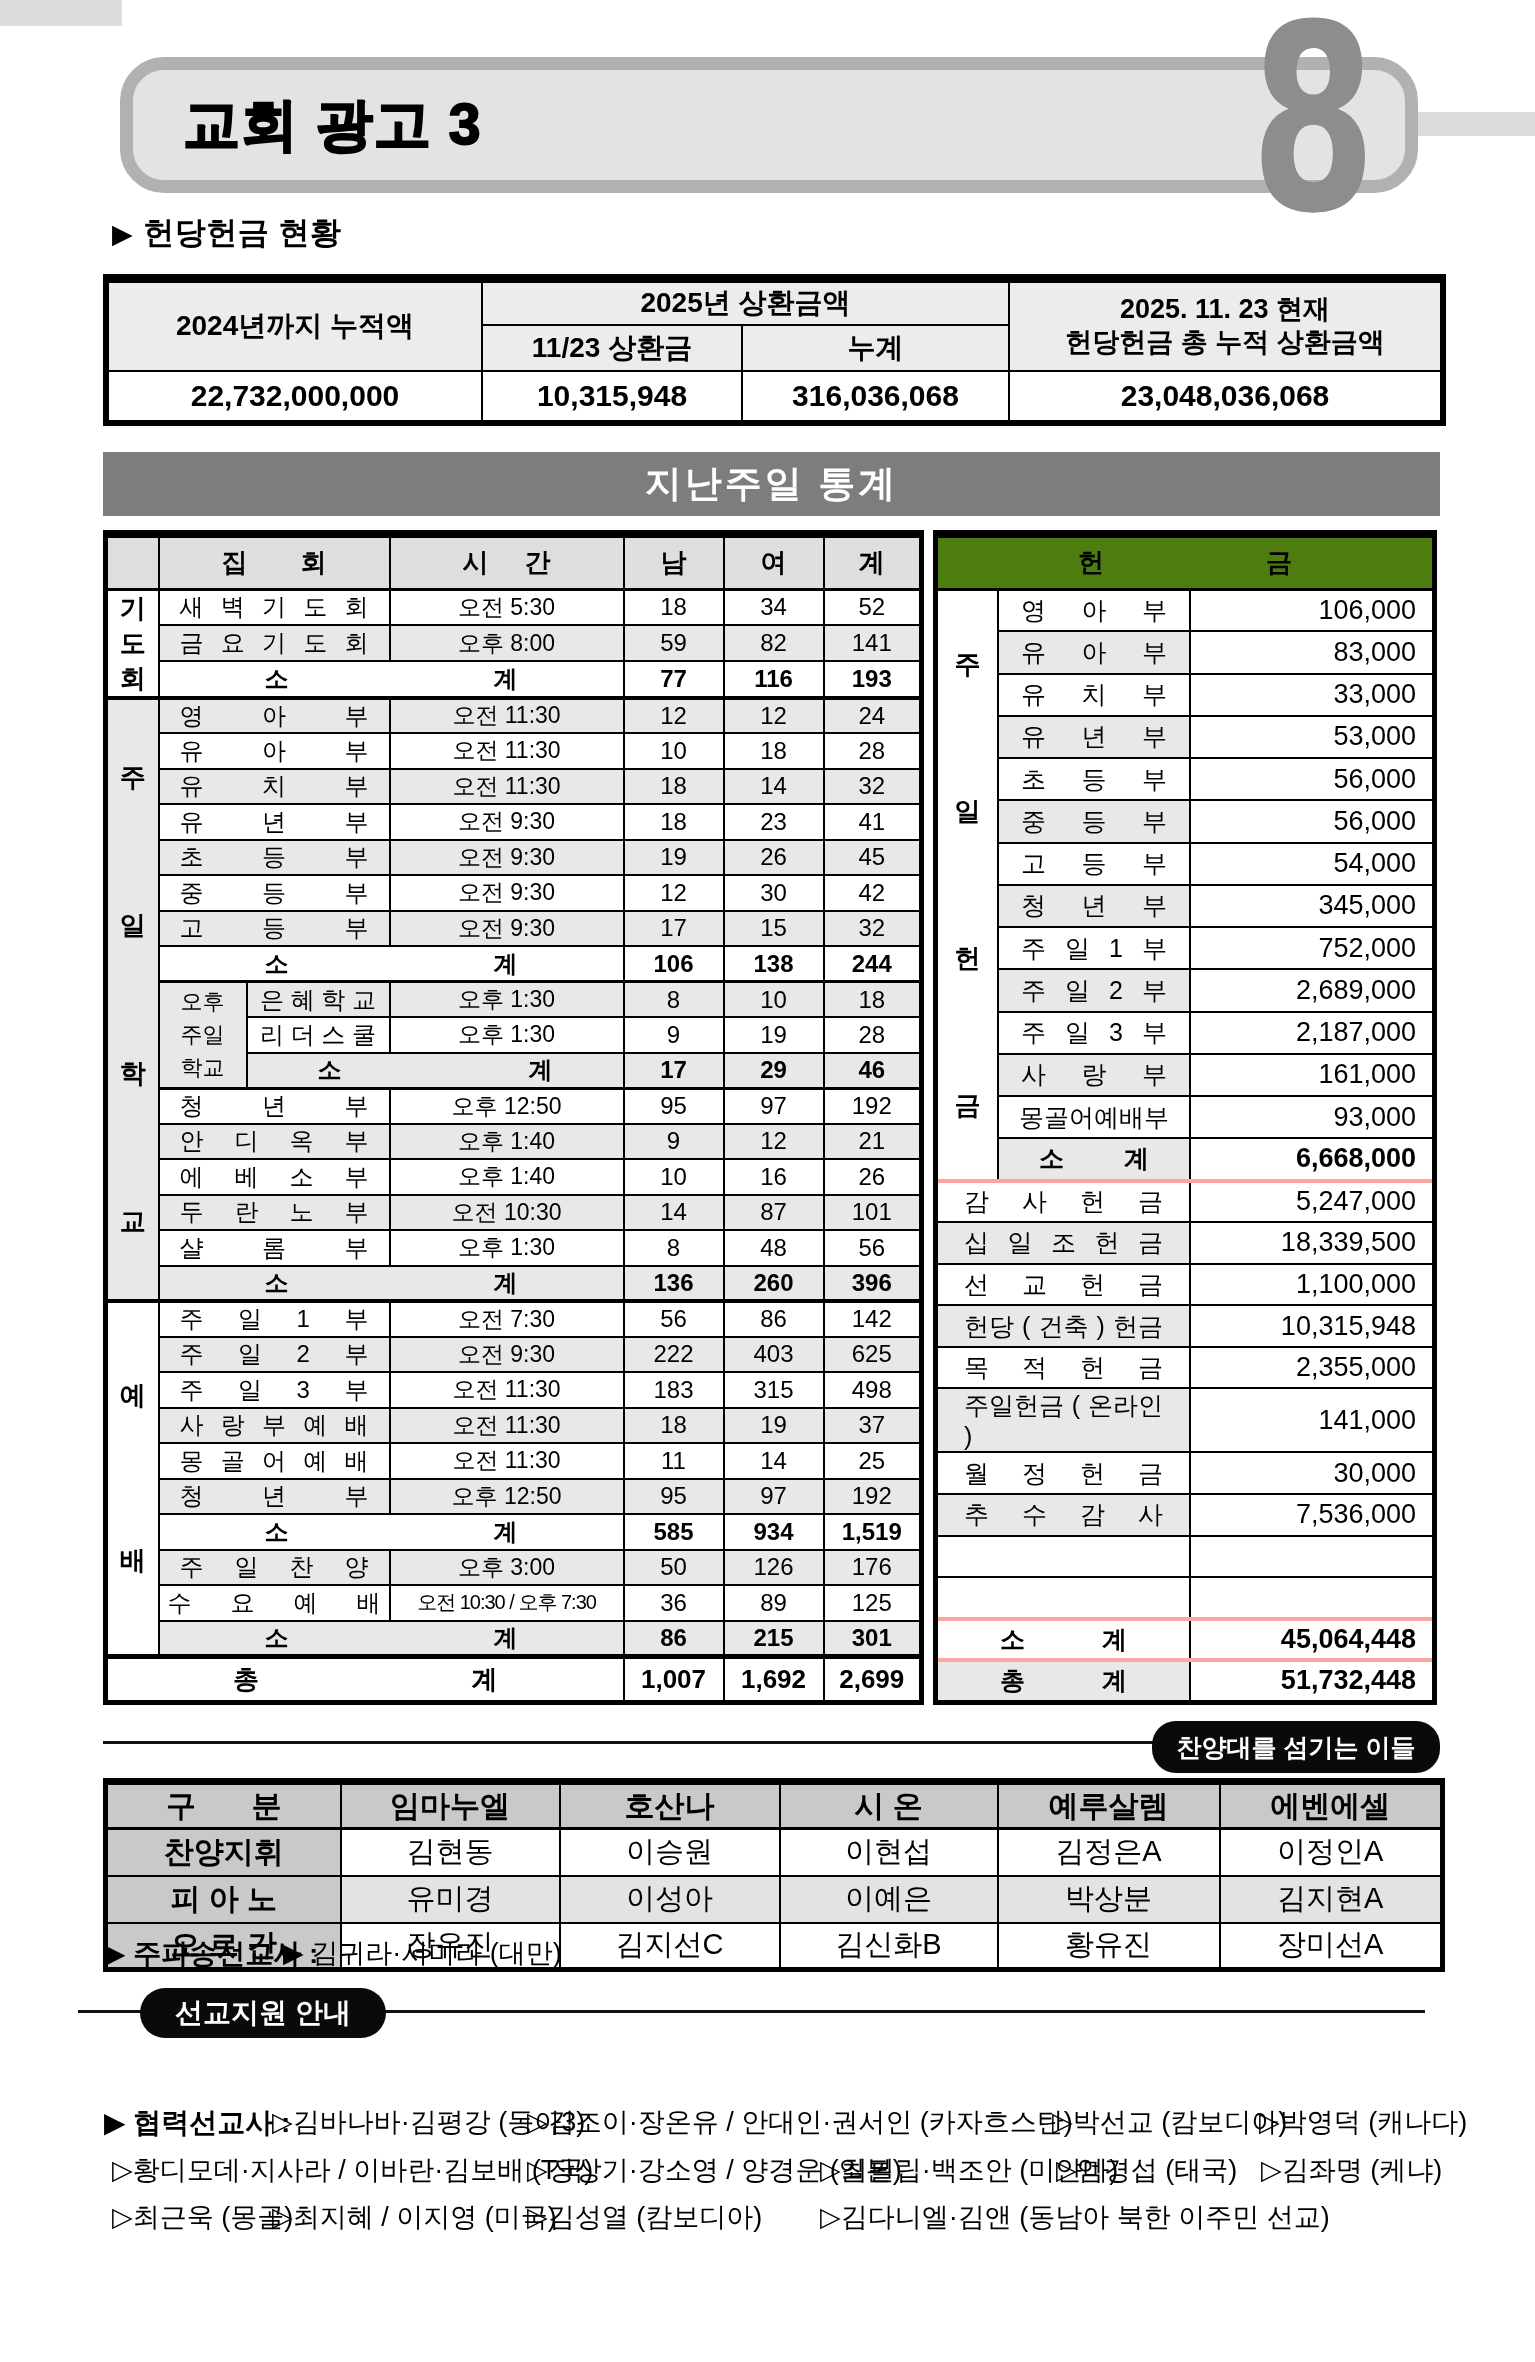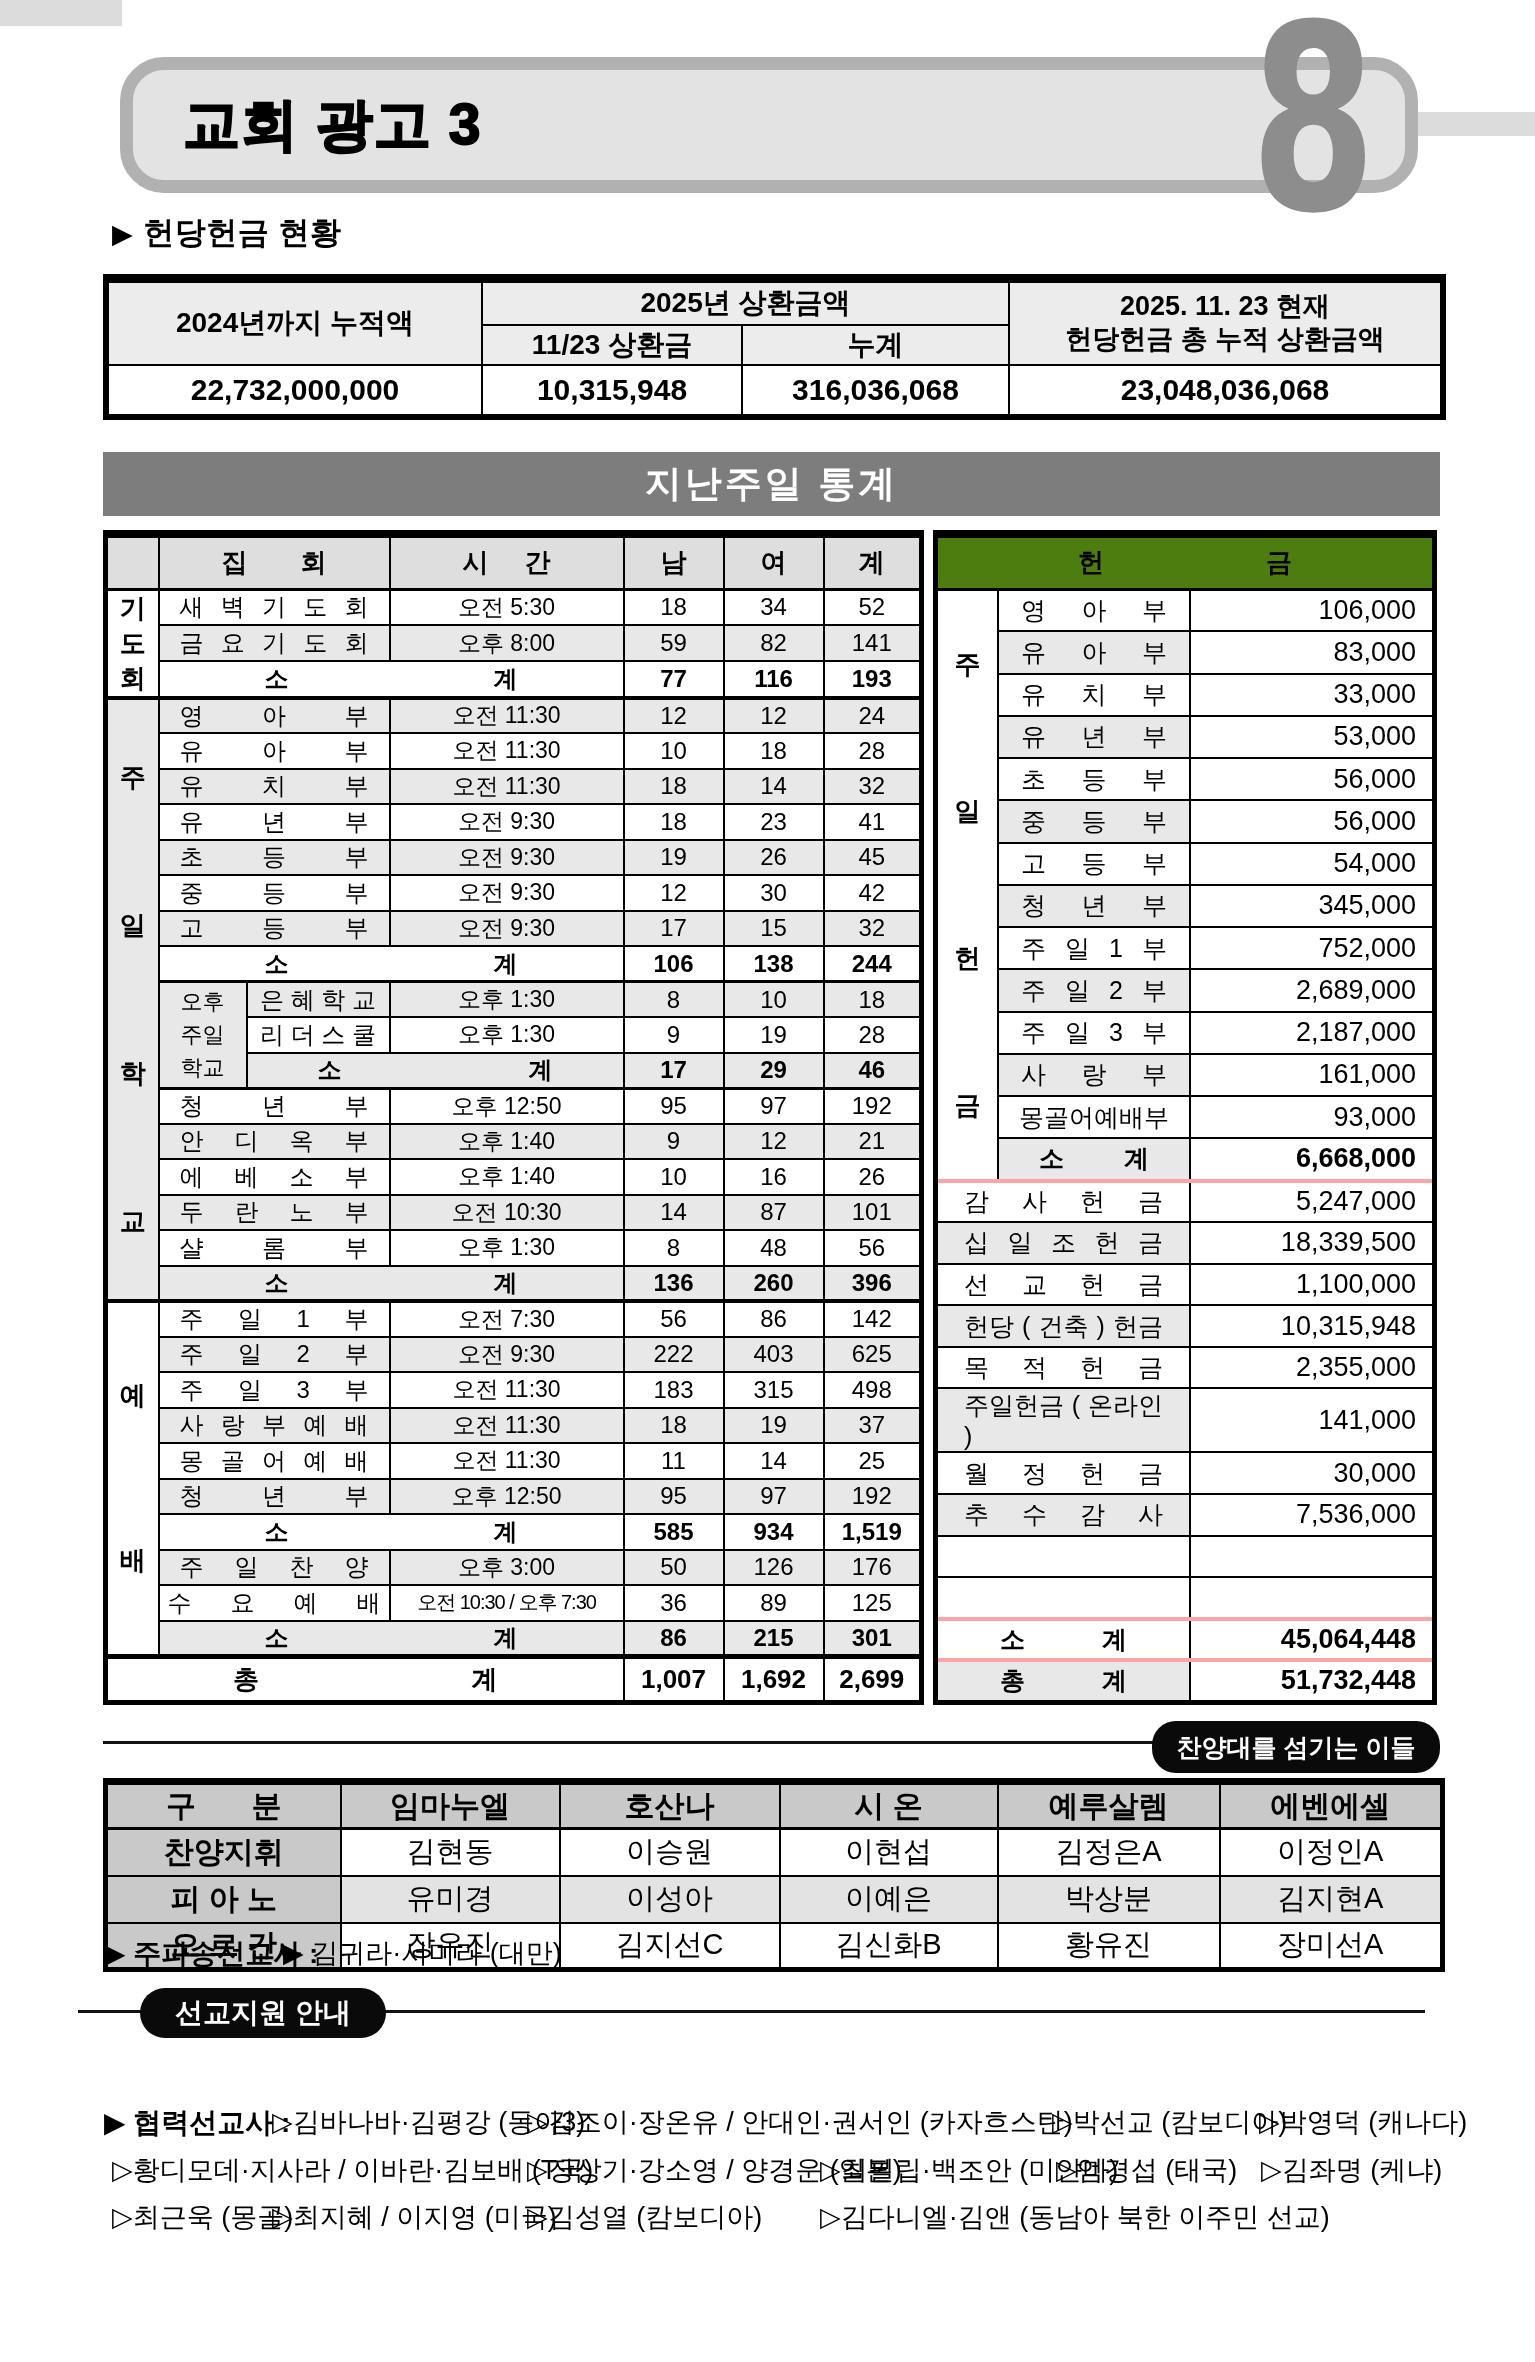--- a/index.html
+++ b/index.html
@@ -28,21 +28,21 @@
   .h1 .arr{ font-size:27px; margin-right:10px; }
   
   table{ border-collapse:collapse; table-layout:fixed; }
   td{ border:2px solid #000; text-align:center; vertical-align:middle; overflow:hidden; }
   .j{ text-align:justify; text-align-last:justify; }
   
   .t1{ position:absolute; left:103px; top:274px; }
   .t1 table{ width:1337px; border:6px solid #000; border-top:9px solid #000; }
   .t1 td{ background:#ececec; font-weight:700; font-size:28px; }
   .t1 tr.r1 td{ height:46px; }
-  .t1 tr.r2 td{ height:40px; }
+  .t1 tr.r2 td{ height:46px; }
   .t1 tr.rd td{ height:52px; background:#fff; font-size:30px; }
   .t1 .two{ line-height:1.25; font-size:27px; }
   
   .banner{
     position:absolute; left:103px; top:452px; width:1337px; height:64px;
     background:#7d7d7d; color:#fff; display:flex; align-items:center; justify-content:center;
     font-size:37px; font-weight:700; letter-spacing:3px;
   }
   
   .att{ position:absolute; left:103px; top:530px; }

